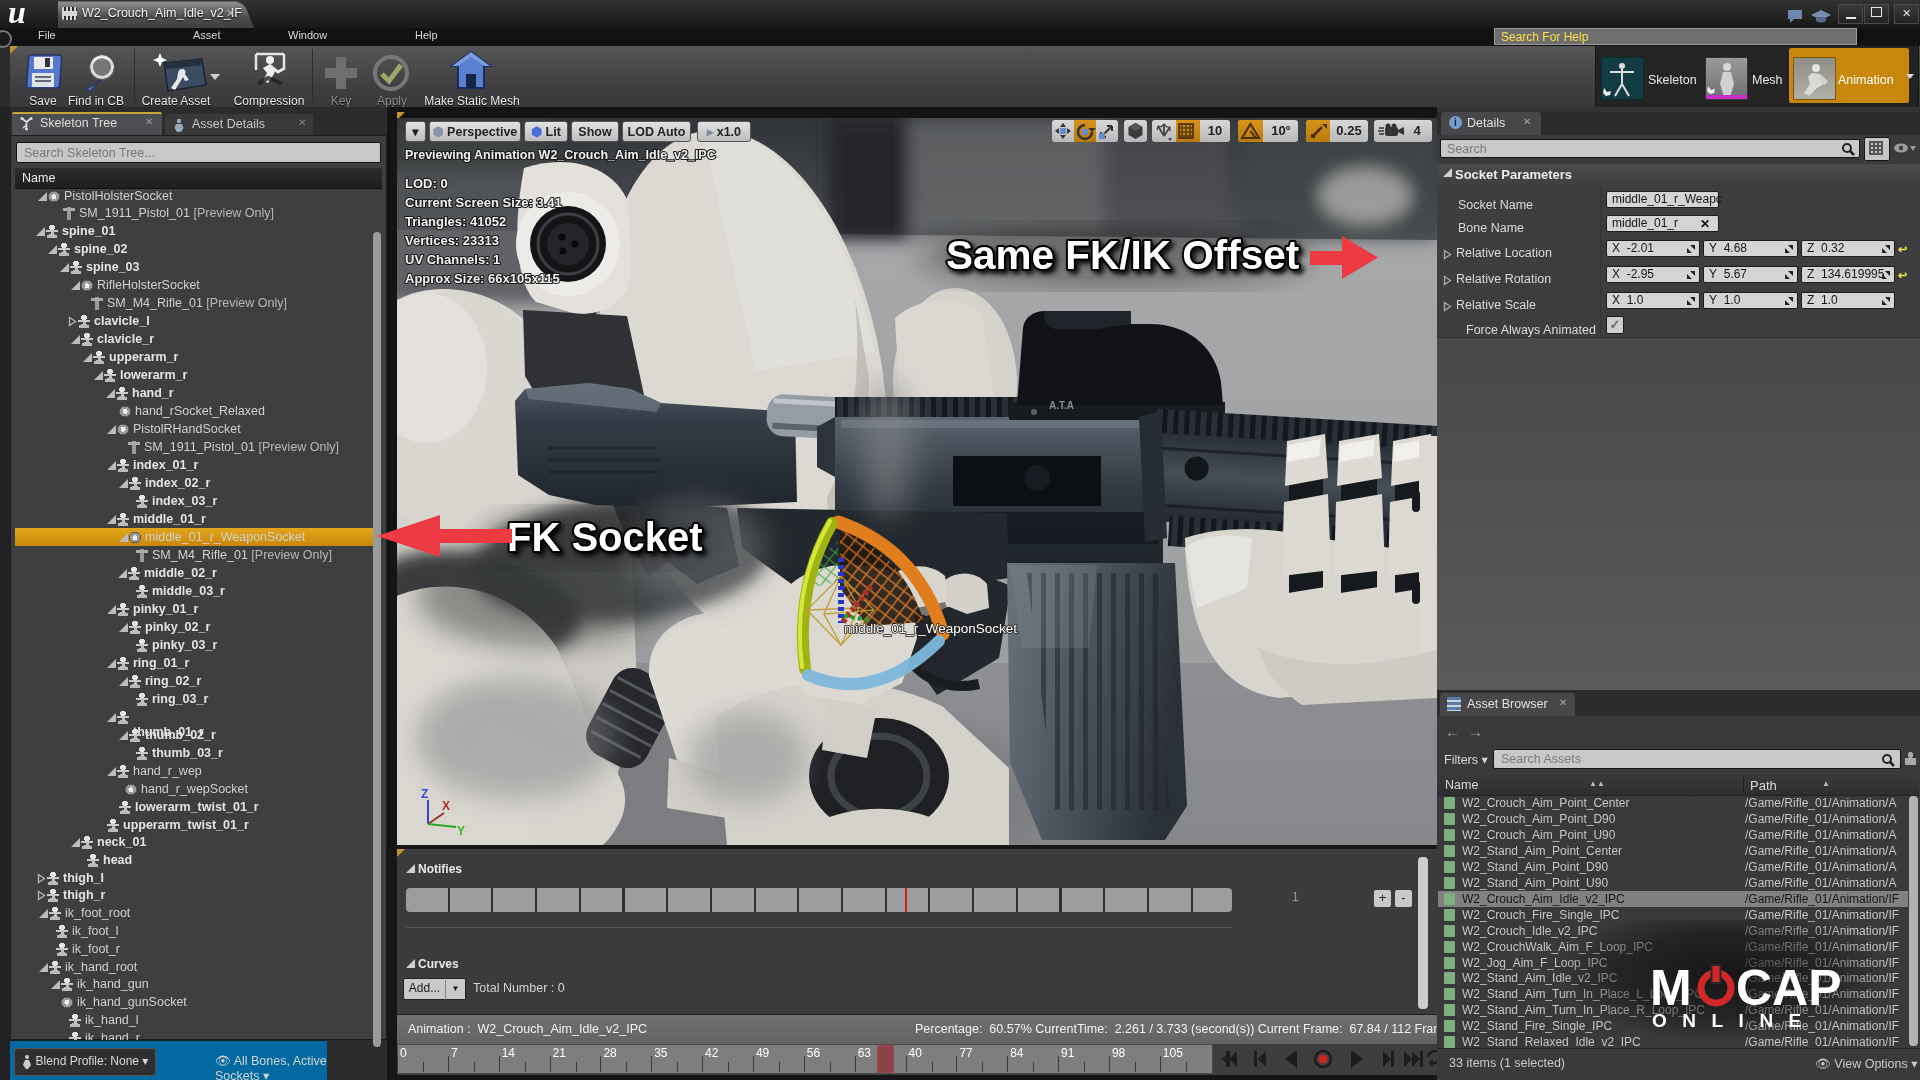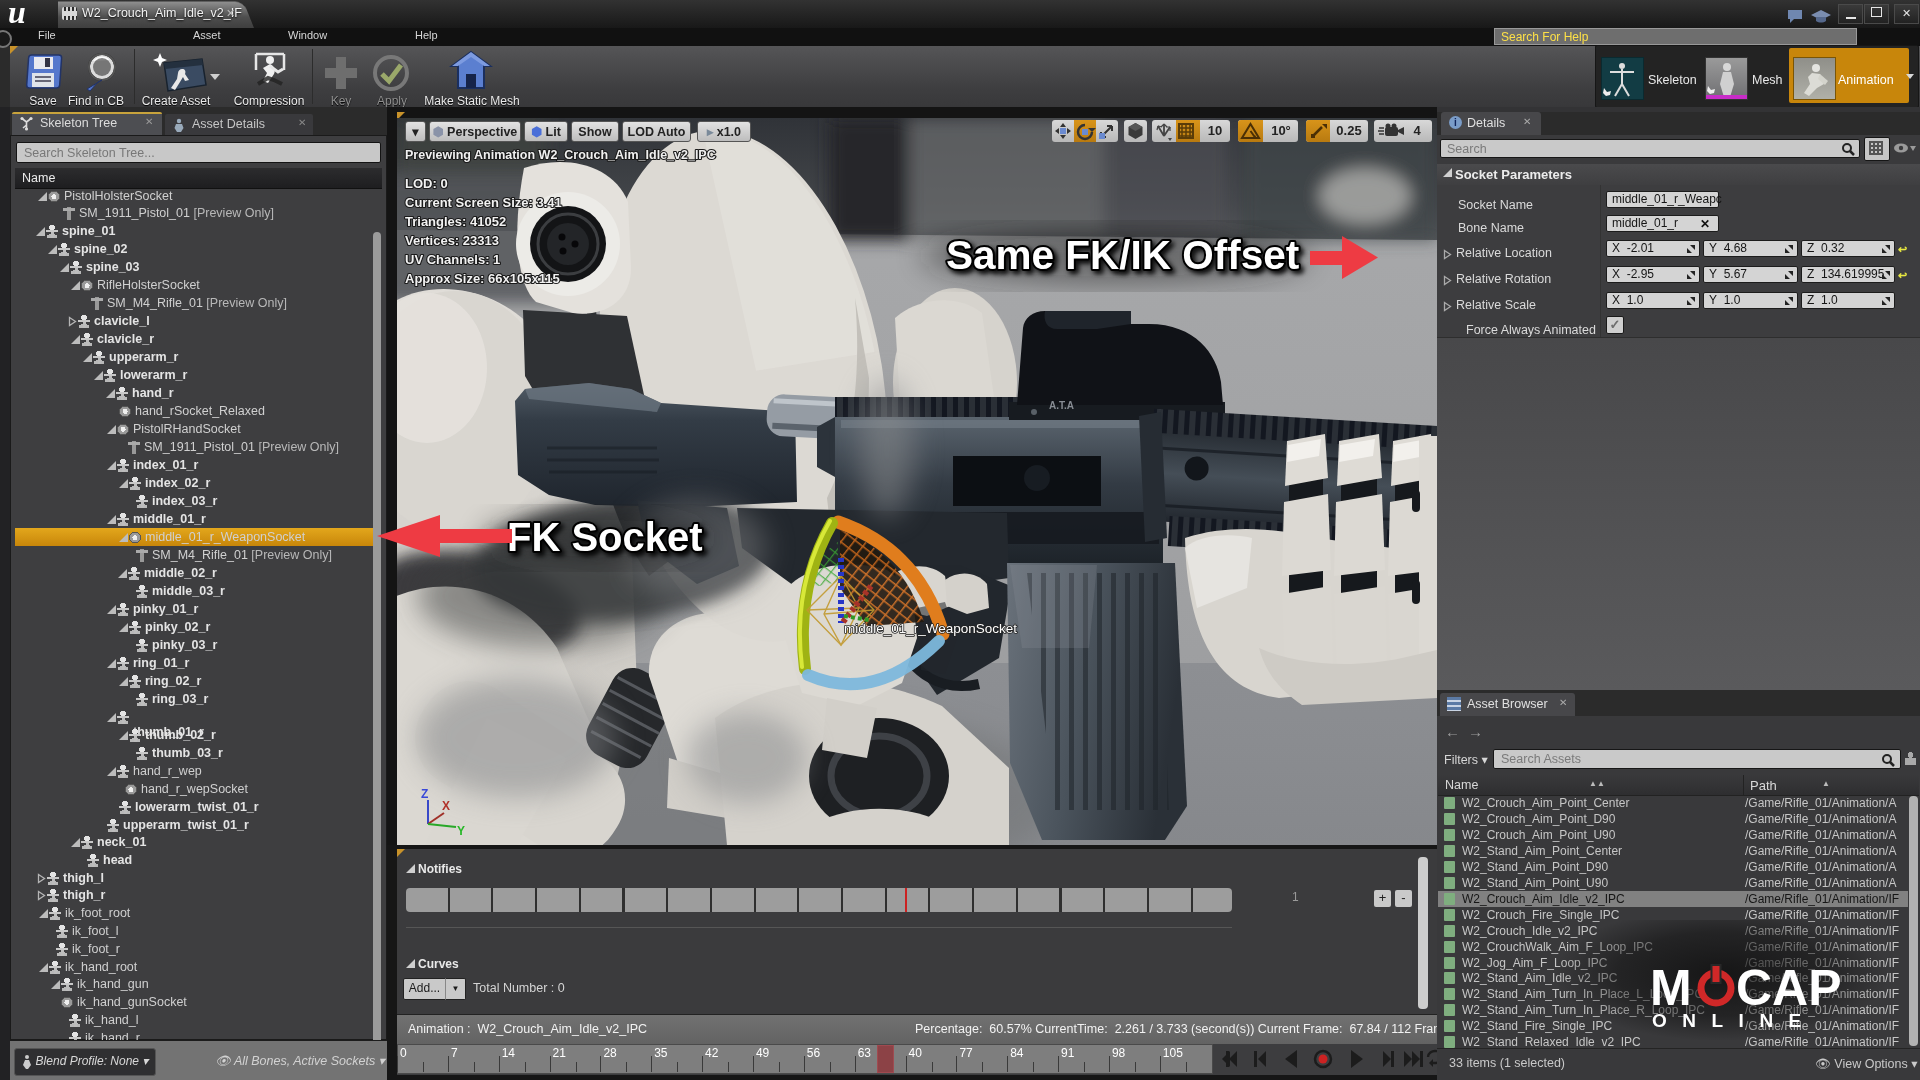--- a/index.html
+++ b/index.html
@@ -44,21 +44,21 @@
     font-size:12.5px;color:#ececec;line-height:20px;padding-left:7px;box-sizing:border-box;border-bottom:1px solid #111;}
   #tree{left:4px;top:53px;width:360px;height:852px;overflow:hidden;font-size:12.5px;color:#d8d8d8;}
   .trow{position:absolute;left:0;width:360px;height:18px;line-height:18px;white-space:nowrap;}
   .trow.sel{background:linear-gradient(#e3a71c,#c8860a);color:#1a1a1a;}
   .trow .nm{font-weight:bold;color:#e4e4e4;}
   .trow .plain{color:#d0d0d0;}
   .trow .pv{color:#b8b8b8;}
   .tri{position:absolute;top:5px;width:0;height:0;}
   .tri.exp{border-bottom:9px solid #bcbcbc;border-left:9px solid transparent;}
   #lp-scroll{left:362px;top:96px;width:8px;height:815px;background:#9b9b9b;border-radius:4px;}
-  #lp-bottom{left:0;top:933px;width:377px;height:40px;background:#737373;border-top:1px solid #1c1c1c;font-style:italic;}
+  #lp-bottom{left:0;top:933px;width:317px;height:40px;background:#0369a1;border-top:1px solid #1c1c1c;}
   #blendbtn{left:4px;top:7px;width:140px;height:26px;background:#2f2f31;border:1px solid #555;border-radius:3px;
     font-size:12px;color:#d8d8d8;line-height:24px;text-align:center;}
   #allbones{left:205px;top:12px;font-size:12.5px;color:#d2d2d2;}
   
   #rightsep{left:1437px;top:107px;width:8px;height:973px;background:#262628;}
   #details{left:1437px;top:107px;width:483px;height:583px;background:#333335;}
   #ab{left:1437px;top:690px;width:483px;height:390px;background:#333335;}
   .dtab{font-size:12.5px;color:#e0e0e0;}
   .spin{position:absolute;height:17px;background:#d4d4d4;border:1px solid #1c1c1c;border-radius:2px;
     font-size:12px;color:#151515;line-height:15px;padding-left:5px;box-sizing:border-box;}

